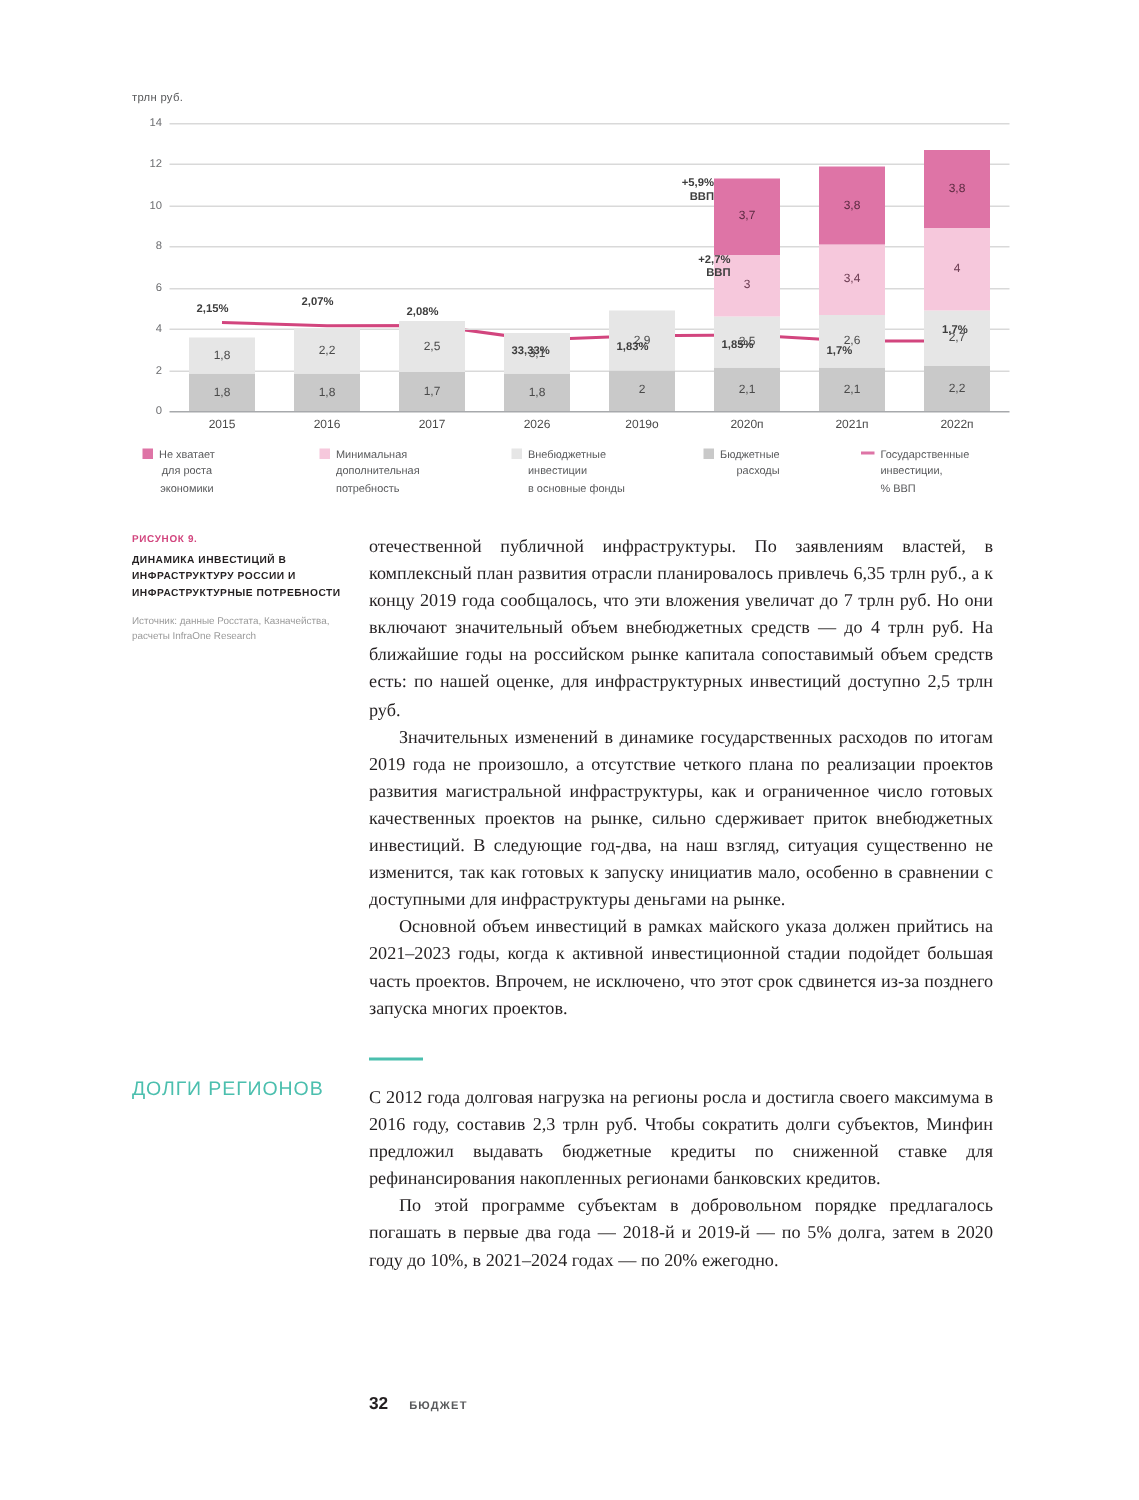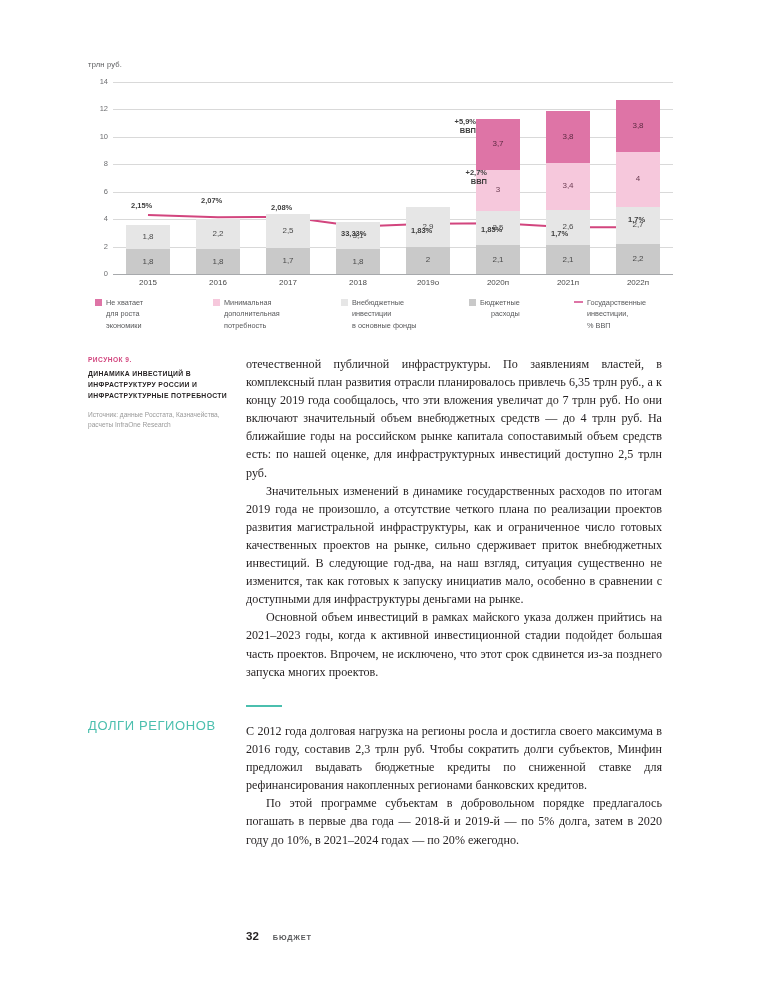--- a/index.html
+++ b/index.html
@@ -158,21 +158,21 @@
         </div>
         <div class="xtick" style="left: 140px;">2017</div>
         <div class="bar-group" style="left: 223px; height: 192px;">
           <div class="seg gray-mid" style="bottom: 0px; height: 24.6857px;">
             <span>1,8</span>
           </div>
           <div class="seg gray-light" style="bottom: 24.6857px; height: 27px;">
             <span>3,1</span>
           </div>
         </div>
-        <div class="xtick" style="left: 210px;">2018</div>
+        <div class="xtick" style="left: 210px;">2026</div>
         <div class="bar-group" style="left: 293px; height: 192px;">
           <div class="seg gray-mid" style="bottom: 0px; height: 27.4286px;">
             <span>2</span>
           </div>
           <div class="seg gray-light" style="bottom: 27.4286px; height: 39.7714px;">
             <span>2,9</span>
           </div>
         </div>
         <div class="xtick" style="left: 280px;">2019о</div>
         <div class="bar-group" style="left: 363px; height: 192px;">
@@ -227,21 +227,21 @@
         <div class="pct-label" style="left: 298px; top: 143.806px;">1,83%</div>
         <div class="pct-label" style="left: 368px; top: 143.257px;">1,85%</div>
         <div class="pct-label" style="left: 438px; top: 147.371px;">1,7%</div>
         <div class="pct-label" style="left: 515px; top: 133.371px;">1,7%</div>
         <div class="gdp-note" style="left: 305px; width: 58px; top: 35.0286px;">+5,9%<br>ВВП</div>
         <div class="gdp-note" style="left: 316px; width: 58px; top: 85.7714px;">+2,7%<br>ВВП</div>
       </div>
   </div>
 
   <div id="legend">
-      <div class="legend-item" style="width: 118px;">
+      <div class="legend-item" style="width: 118px; text-align: center;">
         <span class="lg-mark" style="background: rgb(222, 116, 166);"></span>
         <span class="lg-text">Не хватает
 для роста
 экономики</span>
       </div>
       <div class="legend-item" style="width: 128px;">
         <span class="lg-mark" style="background: rgb(246, 200, 220);"></span>
         <span class="lg-text">Минимальная
 дополнительная
 потребность</span>

